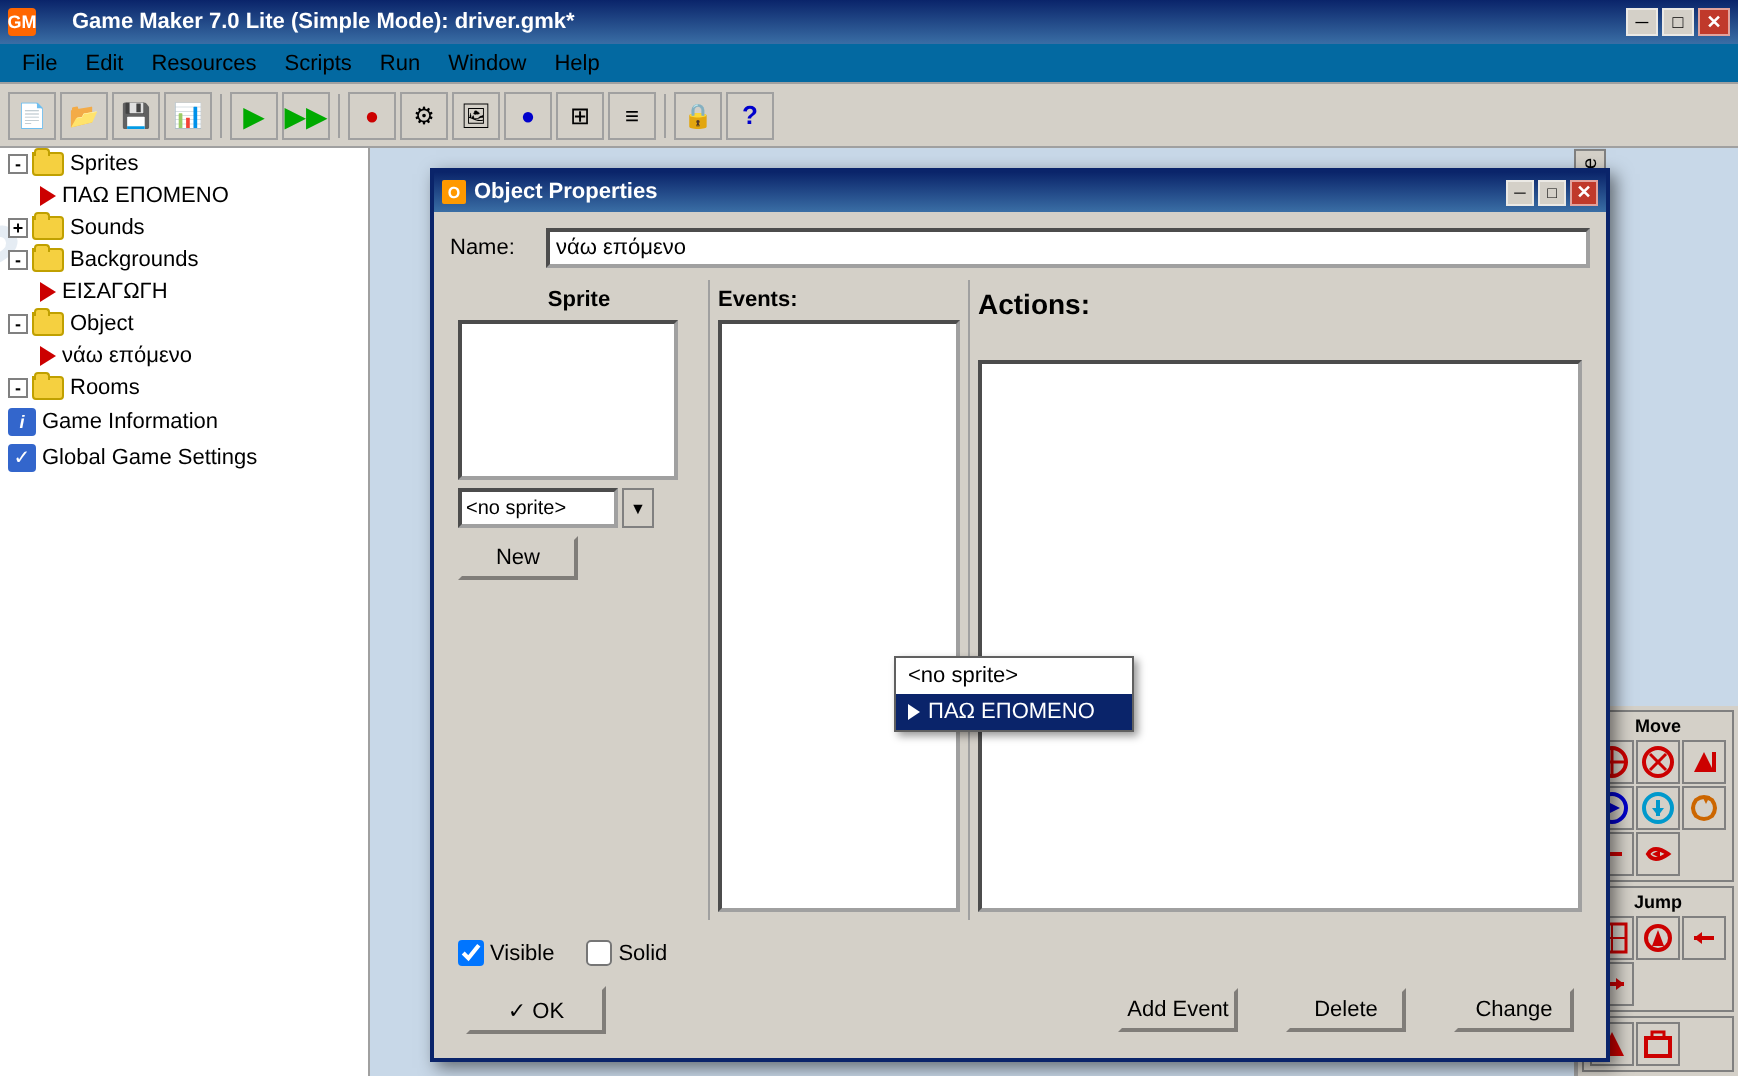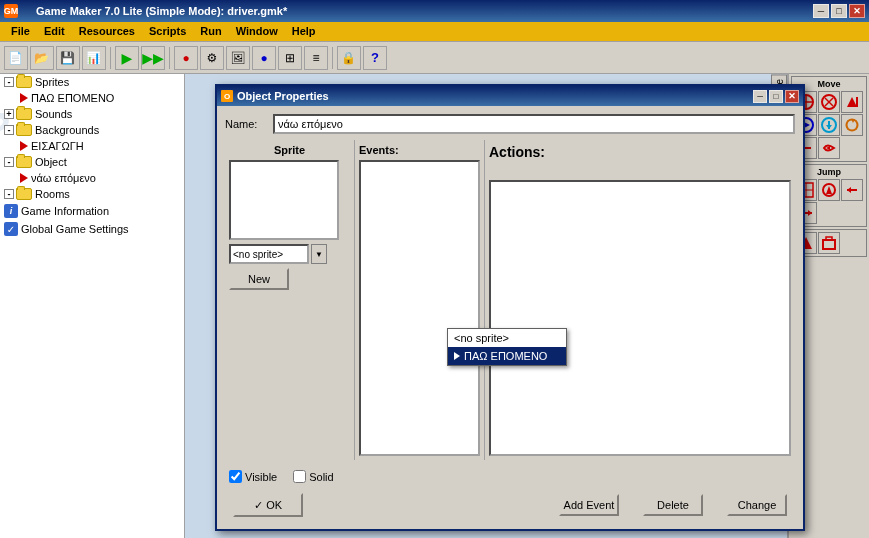--- a/index.html
+++ b/index.html
@@ -58,25 +58,25 @@
       justify-content: center;
       font-size: 9px;
       color: #000;
       font-weight: bold;
     }
     .title-btn.close { background: #c0392b; color: white; }
 
     
     .menu-bar {
       height: 20px;
-      background: #eab308;
-      display: flex;
+      background: #0369a1;
+      display: flex;
+      align-items: center;
       padding: 0 4px;
       border-bottom: 1px solid #a0a0a0;
-      font-weight: bold;
     }
     .menu-item {
       padding: 2px 6px;
       font-size: 11px;
       cursor: pointer;
       border: 1px solid transparent;
     }
 
     
     .toolbar {
@@ -767,21 +767,21 @@
     <div class="sprite-dropdown-popup">
       <div class="dropdown-item">
         <span>&lt;no sprite&gt;</span>
       </div>
       <div class="dropdown-item selected">
         <div class="dropdown-play-icon"></div>
         <span>ΠΑΩ ΕΠΟΜΕΝΟ</span>
       </div>
     </div>
 
-    <div style="position:absolute; right:0; top:0; height:100%; display:flex; ">
+    <div style="position:absolute; right:0; top:0; height:100%; display:flex; flex-direction:column;">
 
       <div class="side-tabs" style="position:relative; right:auto; top:auto;">
         <div class="side-tab">move</div>
         <div class="side-tab">main1</div>
         <div class="side-tab">main2</div>
         <div class="side-tab">control</div>
         <div class="side-tab">score</div>
         <div class="side-tab">draw</div>
       </div>
 

